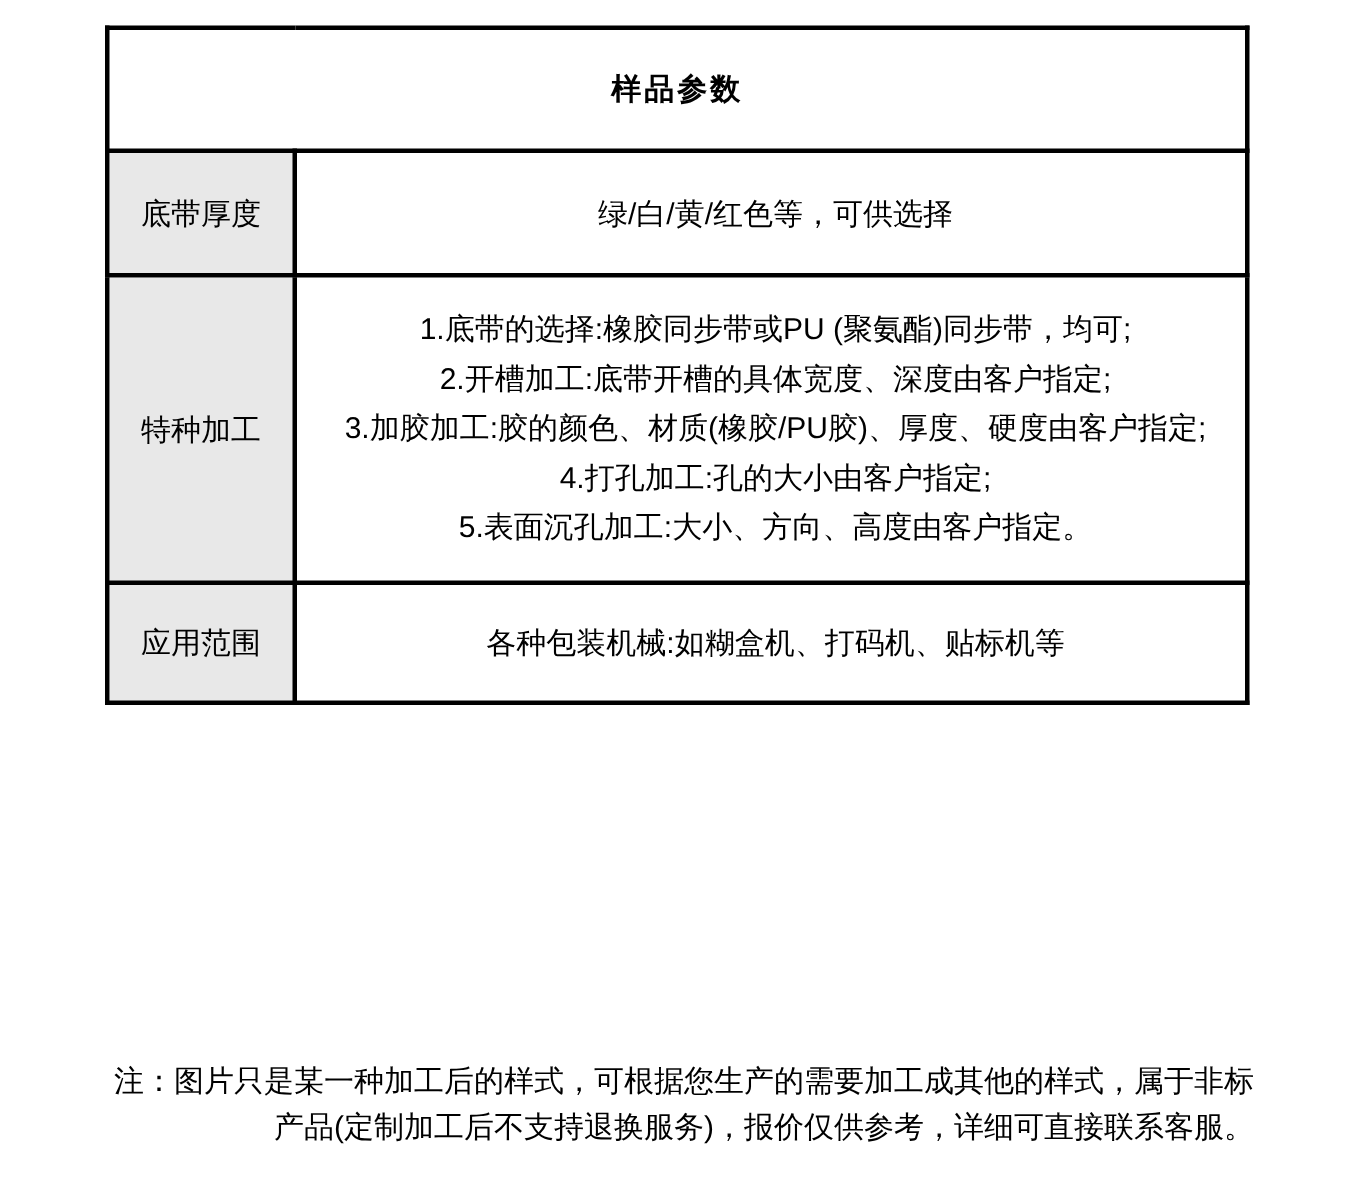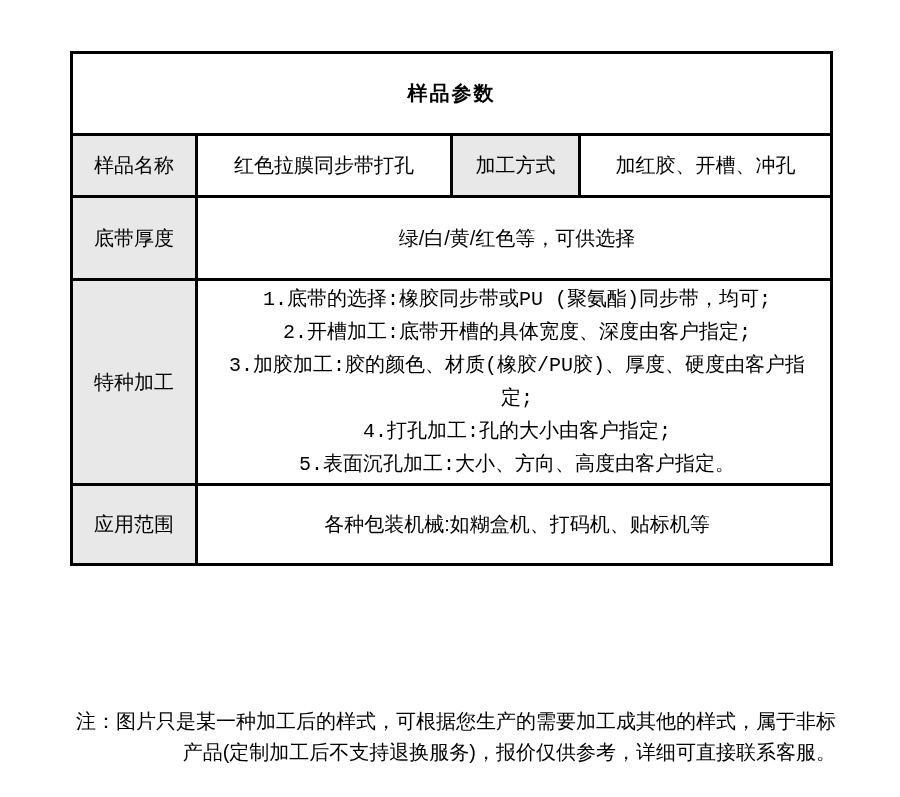--- a/index.html
+++ b/index.html
@@ -13,21 +13,21 @@
   .sheet {
     position: relative;
     width: 900px;
     height: 797px;
     background: #ffffff;
     overflow: hidden;
   }
   table.params {
     position: absolute;
     left: 70px;
-    top: 51px;
+    top: 17px;
     width: 760px;
     border-collapse: collapse;
     table-layout: fixed;
   }
   table.params td {
     border: 3px solid #000000;
     font-size: 20px;
     text-align: center;
     vertical-align: middle;
     color: #000000;
@@ -45,21 +45,21 @@
   td.value-left {
     text-align: left;
     padding-left: 20px;
     padding-right: 14px;
   }
   tr.r-small td { height: 62px; }
   tr.r-mid td { height: 83px; }
   tr.r-mid2 td { height: 82px; }
   tr.r-big td { height: 205px; }
   tr.r-last td { height: 80px; }
-  .multi-line { line-height: 33px; font-family: Liberation Mono, monospace; }
+  .multi-line { line-height: 33px; }
   .note {
     position: absolute;
     left: 70px;
     top: 706px;
     width: 766px;
     font-size: 20px;
     line-height: 31px;
     text-align: right;
     color: #000000;
   }
@@ -75,26 +75,20 @@
       <col style="width:255px">
       <col style="width:128px">
       <col style="width:252px">
     </colgroup>
 
     <tbody>
         <tr>
       <td class="title-cell" colspan="4">样品参数</td>
     </tr>
 
-    <tr class="r-small">
-      <td class="label-cell">样品名称</td>
-      <td>红色拉膜同步带打孔</td>
-      <td class="label-cell">加工方式</td>
-      <td>加红胶、开槽、冲孔</td>
-    </tr>
 
 
     <tr class="r-mid">
       <td class="label-cell">底带厚度</td>
       <td class="value-left" colspan="3">绿/白/黄/红色等，可供选择</td>
     </tr>
 
 
     <tr class="r-big">
       <td class="label-cell">特种加工</td>

